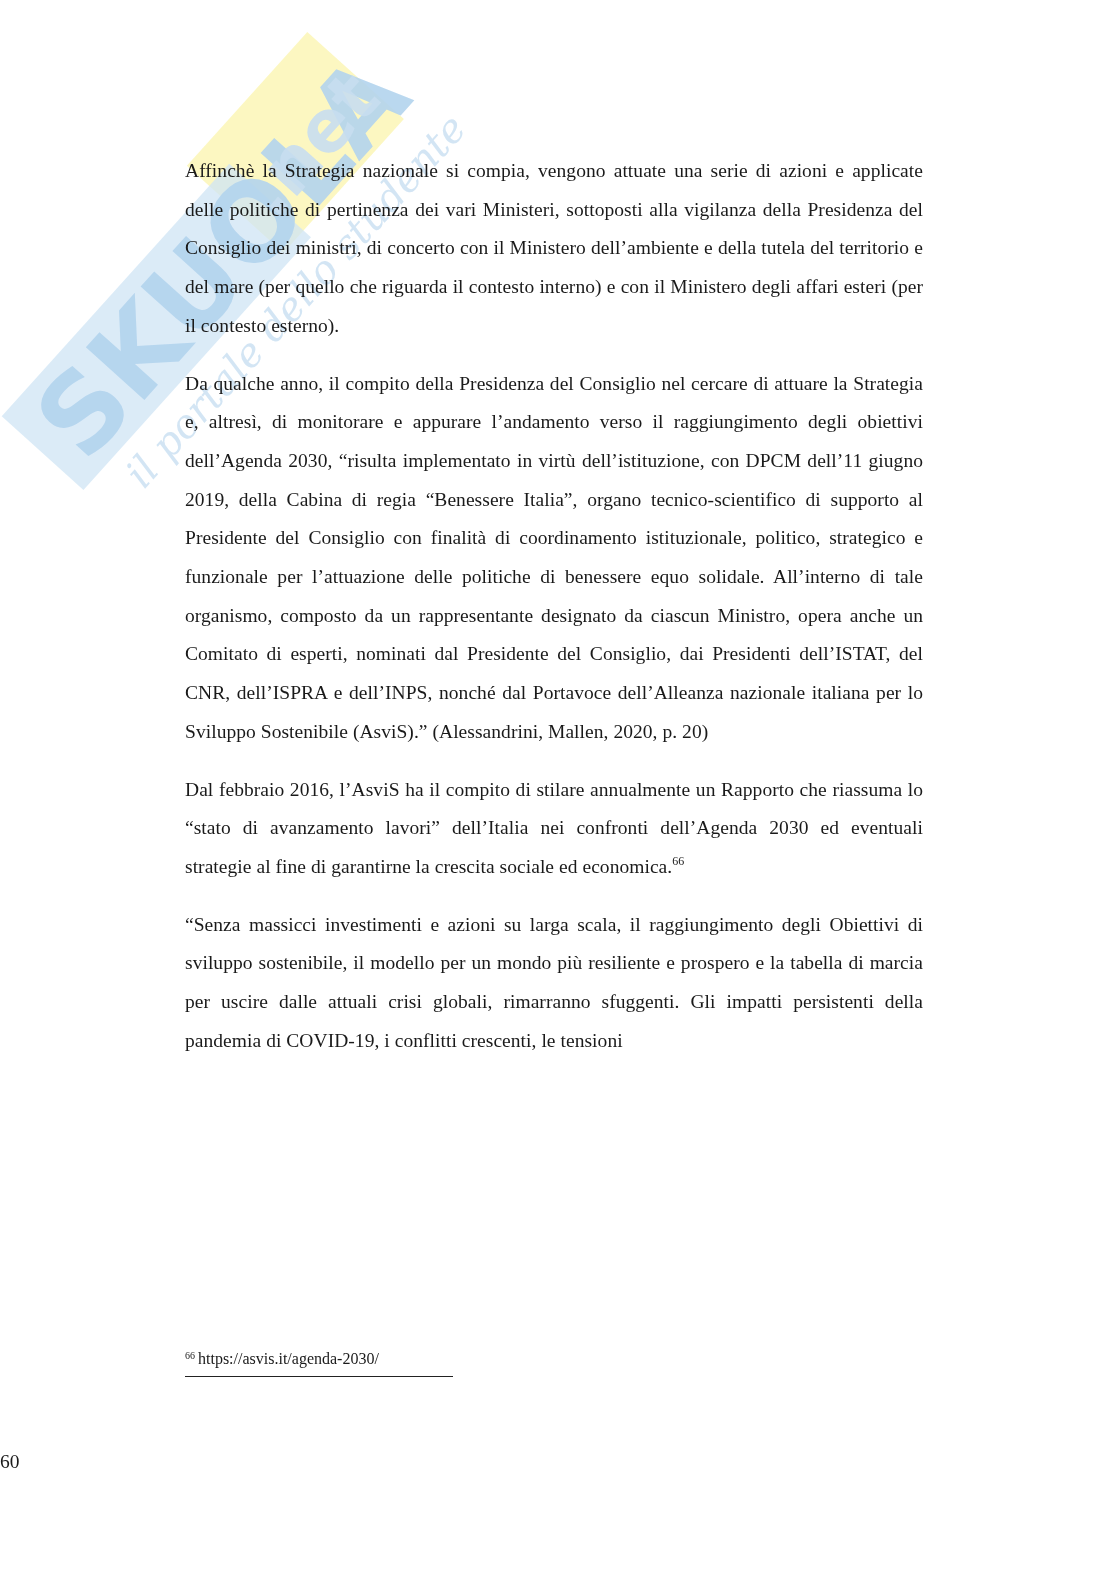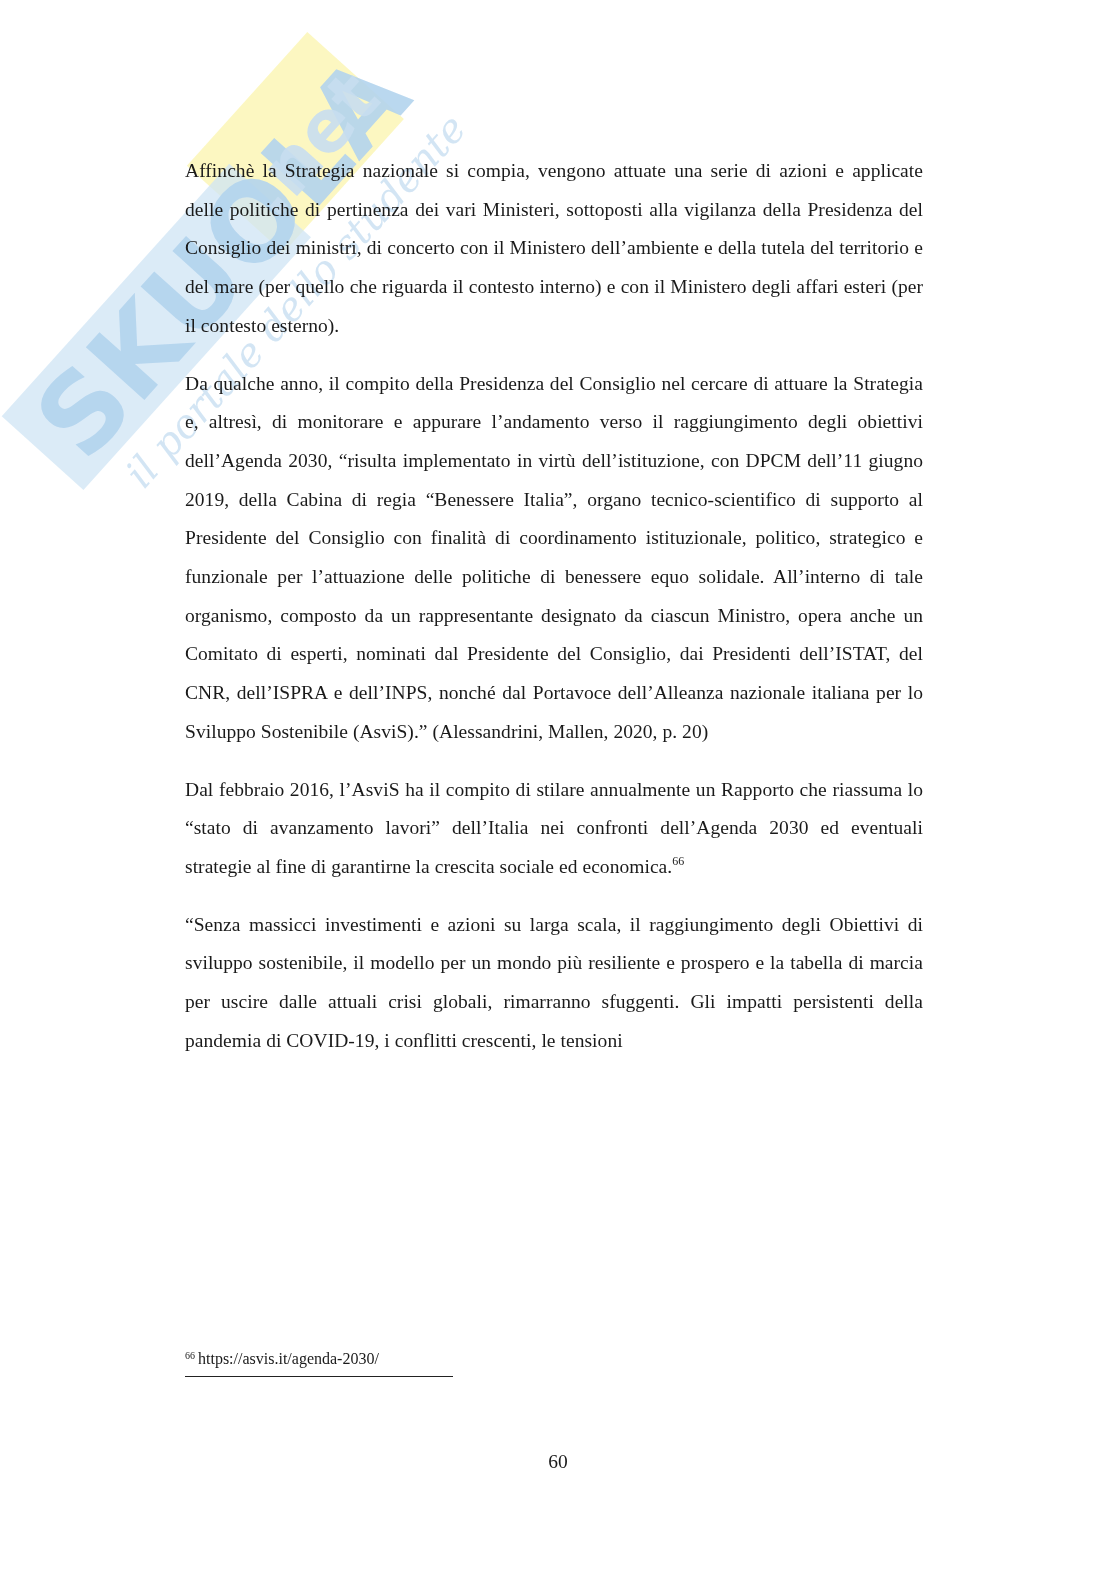--- a/index.html
+++ b/index.html
@@ -65,21 +65,21 @@
       font-size: 10px;
       vertical-align: 5px;
       line-height: 0;
       margin-right: 3px;
     }
     .page-number {
       position: absolute;
       left: 0;
       width: 1116px;
       top: 1449px;
-      text-align: center;
+      text-align: left;
       font-size: 19.5px;
       line-height: 26px;
       z-index: 1;
     }
   </style>
 </head>
 <body>
 
 <svg class="watermark" viewBox="0 0 520 560" xmlns="http://www.w3.org/2000/svg">
   <g transform="rotate(-48 250 290)">

